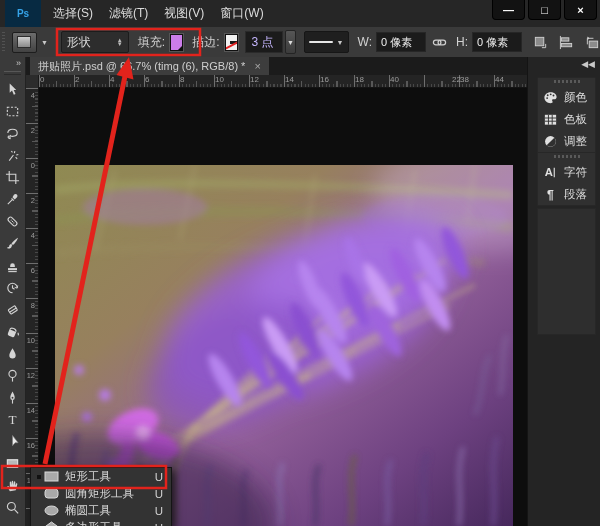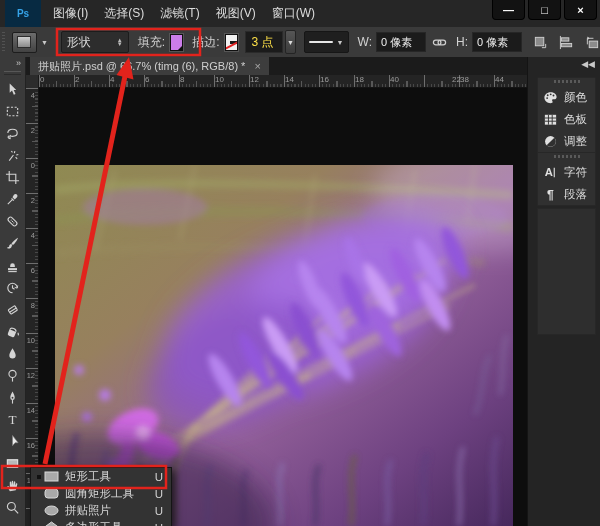--- a/index.html
+++ b/index.html
@@ -33,21 +33,21 @@
   .ob-label{margin-left:9px;color:#d2d2d2;white-space:nowrap;}
   .fill-swatch{width:23px;height:15px;border:1px solid #101010;outline:1px solid #555;margin-left:5px;position:relative;}
   .fill-swatch:after{content:"";position:absolute;right:0;bottom:0;border-left:4px solid transparent;
             border-bottom:4px solid #111;}
   .stroke-swatch{width:23px;height:15px;border:1px solid #101010;outline:1px solid #555;margin-left:5px;
             background:#f1f1f1;position:relative;overflow:hidden;}
   .stroke-swatch .bar{position:absolute;left:4px;top:6px;width:13px;height:3px;background:#1a1a1a;}
   .stroke-swatch .noslash{position:absolute;left:-4px;top:6px;width:32px;height:2px;background:#e02424;
             transform:rotate(-28deg);}
   .pt-field{width:52px;height:20px;background:#1b1b1b;border:1px solid #2a2a2a;display:flex;
-            align-items:center;padding:0 6px;margin-left:7px;color:#fde047;}
+            align-items:center;padding:0 6px;margin-left:7px;color:#c4b5fd;}
   .pt-caret{width:17px;height:22px;background:linear-gradient(#565656,#3c3c3c);border:1px solid #242424;
             display:flex;align-items:center;justify-content:center;font-size:7px;color:#ddd;margin-left:2px;border-radius:2px;}
   .style-dd{width:40px;height:20px;background:#1f1f1f;border:1px solid #161616;border-radius:2px;
             display:flex;align-items:center;justify-content:space-between;padding:0 4px;margin-left:8px;}
   .style-line{width:24px;height:2px;background:#e6e6e6;border-radius:1px;}
   .dim-value{min-width:40px;height:18px;background:#1b1b1b;border:1px solid #262626;display:flex;
              align-items:center;padding:0 4px;font-size:11px;margin-left:4px;color:#efefef;white-space:nowrap;}
   .link-wrap{margin-left:6px;display:flex;align-items:center;}
   .ob-icons{display:flex;gap:11px;margin-left:11px;align-items:center;}
   .ob-icons svg{width:15px;height:15px;}
@@ -108,21 +108,20 @@
   .overlay{position:absolute;inset:0;z-index:40;pointer-events:none;}
 </style>
 </head>
 <body>
 
 <div id="app">
 
   <div class="menubar">
     <div class="pslogo">Ps</div>
     <div id="menuItems" style="display:flex;">
-        <div class="menu-item">图像(I)</div>
         <div class="menu-item">选择(S)</div>
         <div class="menu-item">滤镜(T)</div>
         <div class="menu-item">视图(V)</div>
         <div class="menu-item">窗口(W)</div>
       </div>
     <div class="winbtns">
       <div class="winbtn">—</div>
       <div class="winbtn">□</div>
       <div class="winbtn">×</div>
     </div>
@@ -516,21 +515,21 @@
           <rect x="1" y="2" width="13" height="9" rx="3" fill="#a9a9a9" stroke="#d9d9d9"></rect>
         </svg>
         <span>圆角矩形工具</span>
         <span class="fshort">U</span>
       </div>
       <div class="frow">
         <span class="fmark"></span>
         <svg class="fshape" viewBox="0 0 15 13">
           <ellipse cx="7.5" cy="6.5" rx="6.5" ry="4.5" fill="#a9a9a9" stroke="#d9d9d9"></ellipse>
         </svg>
-        <span>拼贴照片</span>
+        <span>椭圆工具</span>
         <span class="fshort">U</span>
       </div>
       <div class="frow">
         <span class="fmark"></span>
         <svg class="fshape" viewBox="0 0 15 13">
           <path d="M7.5 1 14 5.8 11.5 12h-8L1 5.8z" fill="#a9a9a9" stroke="#d9d9d9"></path>
         </svg>
         <span>多边形工具</span>
         <span class="fshort">U</span>
       </div>

